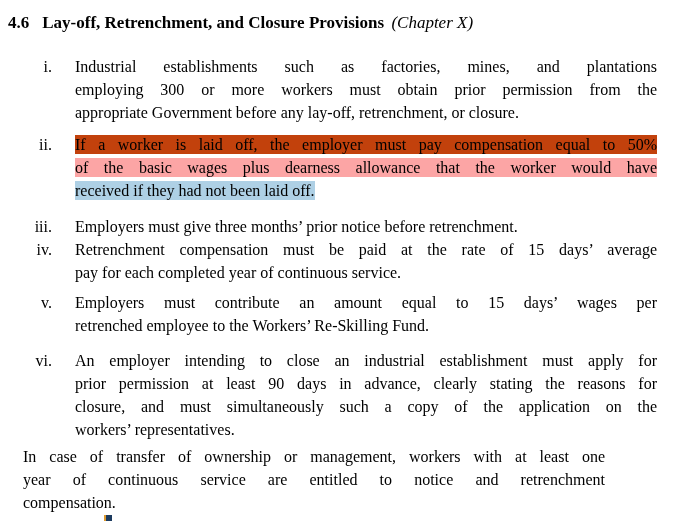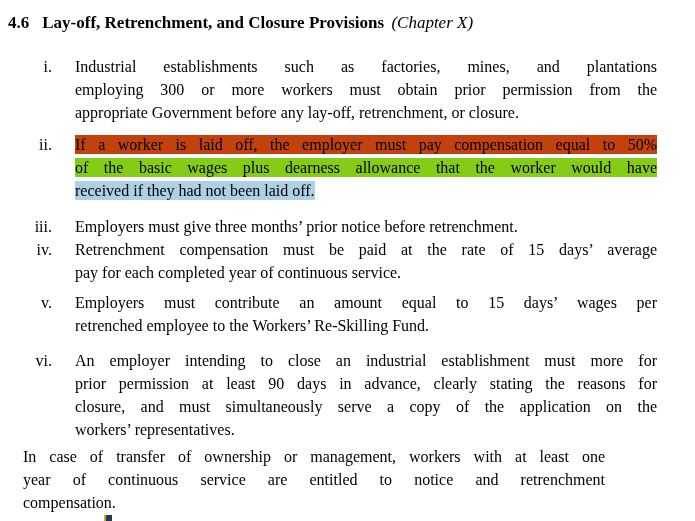--- a/index.html
+++ b/index.html
@@ -90,21 +90,21 @@
         <div class="line">Industrial establishments such as factories, mines, and plantations</div>
         <div class="line">employing 300 or more workers must obtain prior permission from the</div>
         <div class="line last">appropriate Government before any lay-off, retrenchment, or closure.</div>
       </div>
     </div>
 
     <div class="item mt-ii">
       <div class="num">ii.</div>
       <div class="body">
         <div class="line"><span class="hl" style="background-color: #c2410c;">If a worker is laid off, the employer must pay compensation equal to 50%</span></div>
-        <div class="line"><span class="hl" style="background-color: #84cc16;">of the basic wages plus dearness allowance that the worker would have</span></div>
+        <div class="line"><span class="hl" style="background-color: #fca5a5;">of the basic wages plus dearness allowance that the worker would have</span></div>
         <div class="line last"><span class="hl" style="background-color: rgb(174, 208, 229);">received if they had not been laid off.</span></div>
       </div>
     </div>
 
     <div class="item mt-iii">
       <div class="num">iii.</div>
       <div class="body">
         <div class="line last">Employers must give three months’ prior notice before retrenchment.</div>
       </div>
     </div>
@@ -121,23 +121,23 @@
       <div class="num">v.</div>
       <div class="body">
         <div class="line">Employers must contribute an amount equal to 15 days’ wages per</div>
         <div class="line last">retrenched employee to the Workers’ Re-Skilling Fund.</div>
       </div>
     </div>
 
     <div class="item mt-vi">
       <div class="num">vi.</div>
       <div class="body">
-        <div class="line">An employer intending to close an industrial establishment must more for</div>
+        <div class="line">An employer intending to close an industrial establishment must apply for</div>
         <div class="line">prior permission at least 90 days in advance, clearly stating the reasons for</div>
-        <div class="line">closure, and must simultaneously serve a copy of the application on the</div>
+        <div class="line">closure, and must simultaneously such a copy of the application on the</div>
         <div class="line last">workers’ representatives.</div>
       </div>
     </div>
 
     <div class="item mt-vii">
       <div class="body">
         <div class="line">In case of transfer of ownership or management, workers with at least one</div>
         <div class="line">year of continuous service are entitled to notice and retrenchment</div>
         <div class="line last">compensation.</div>
       </div>

